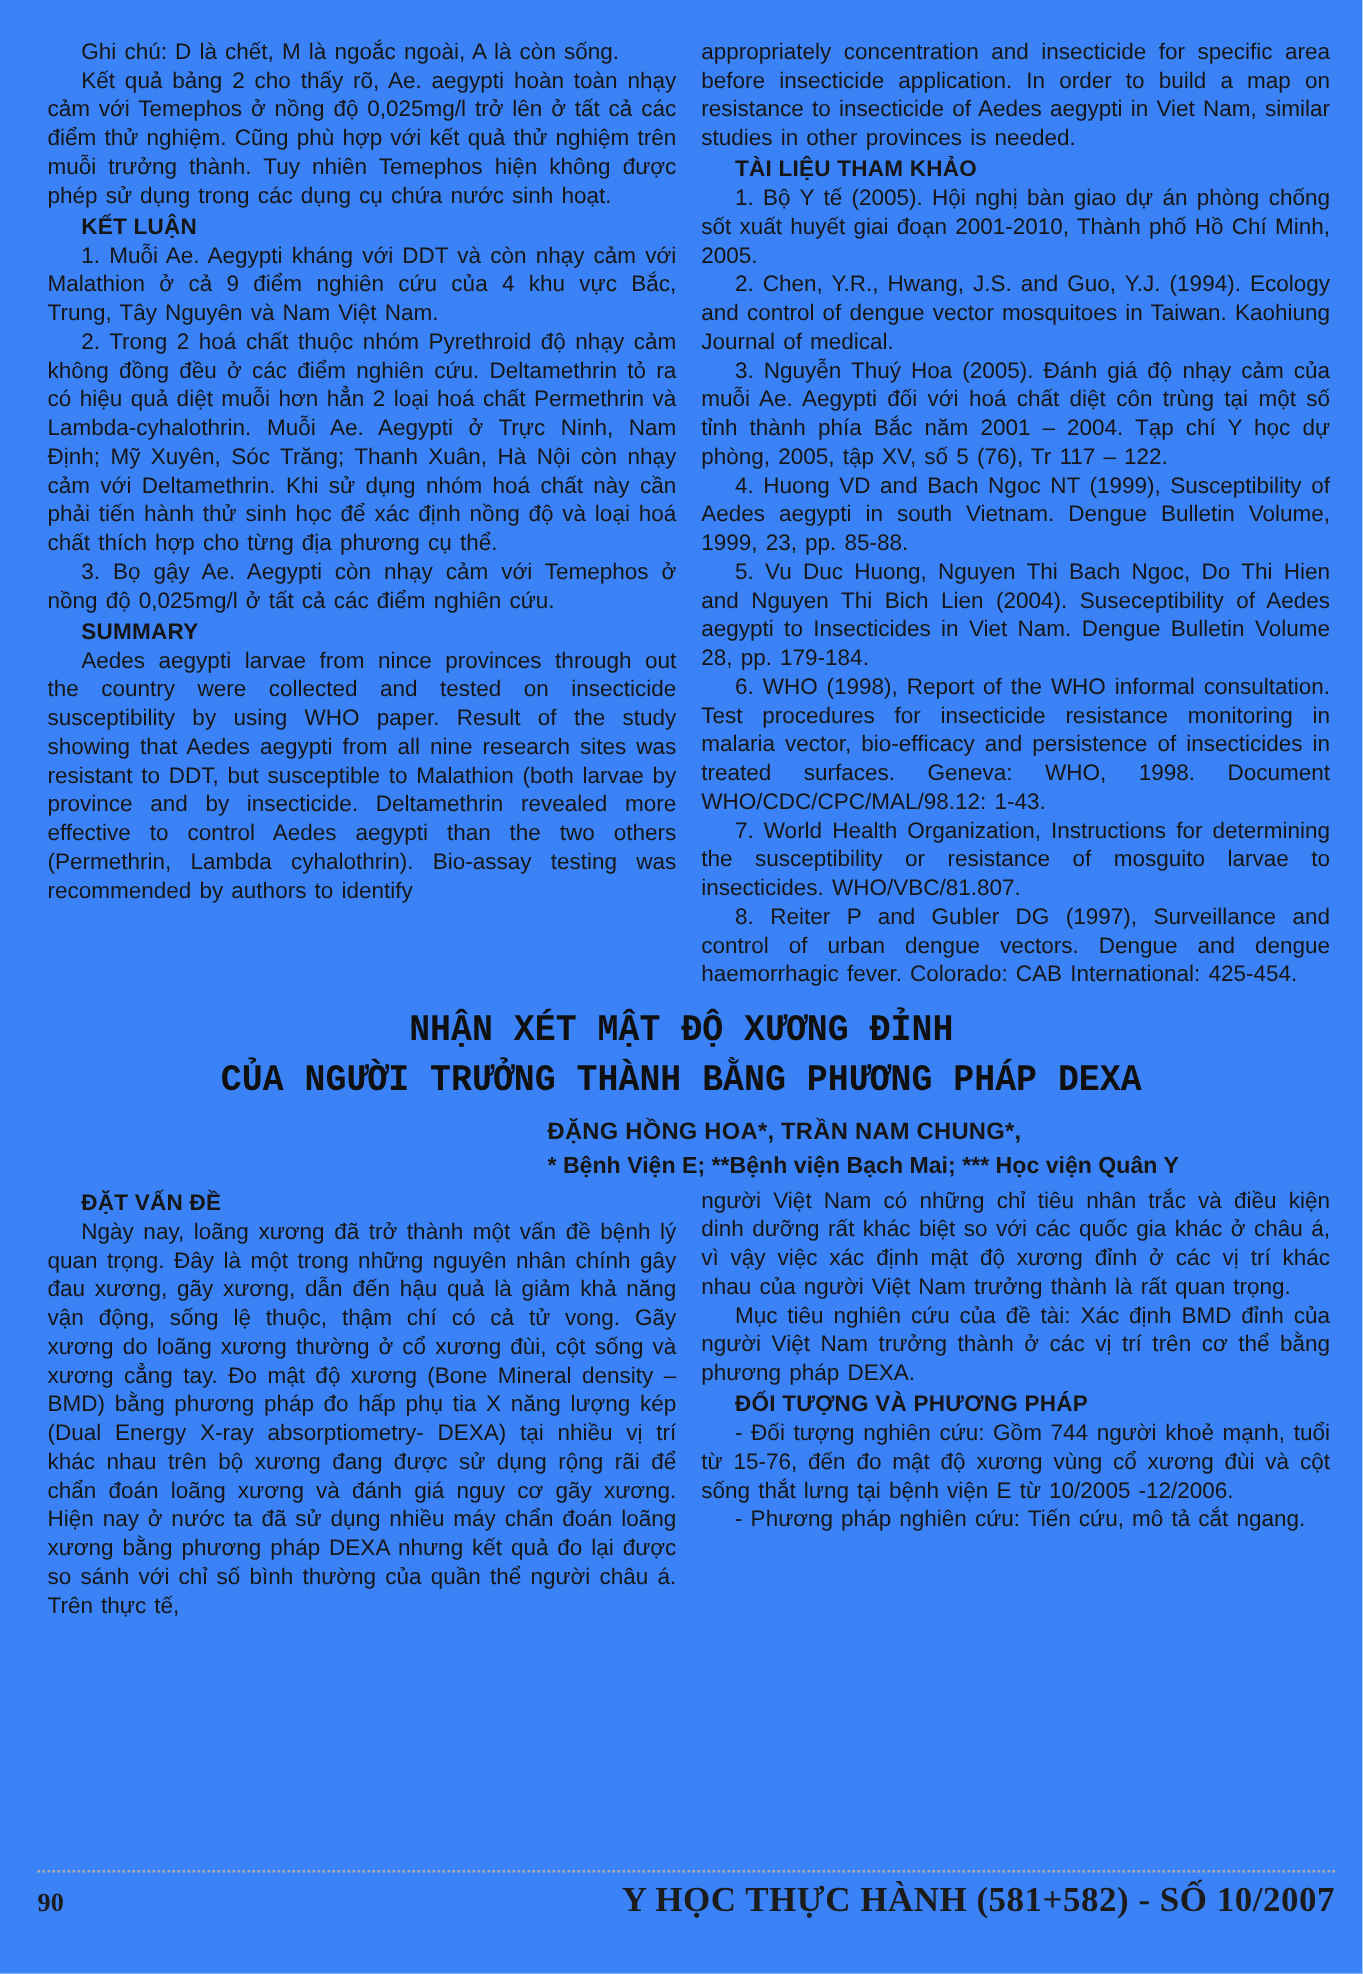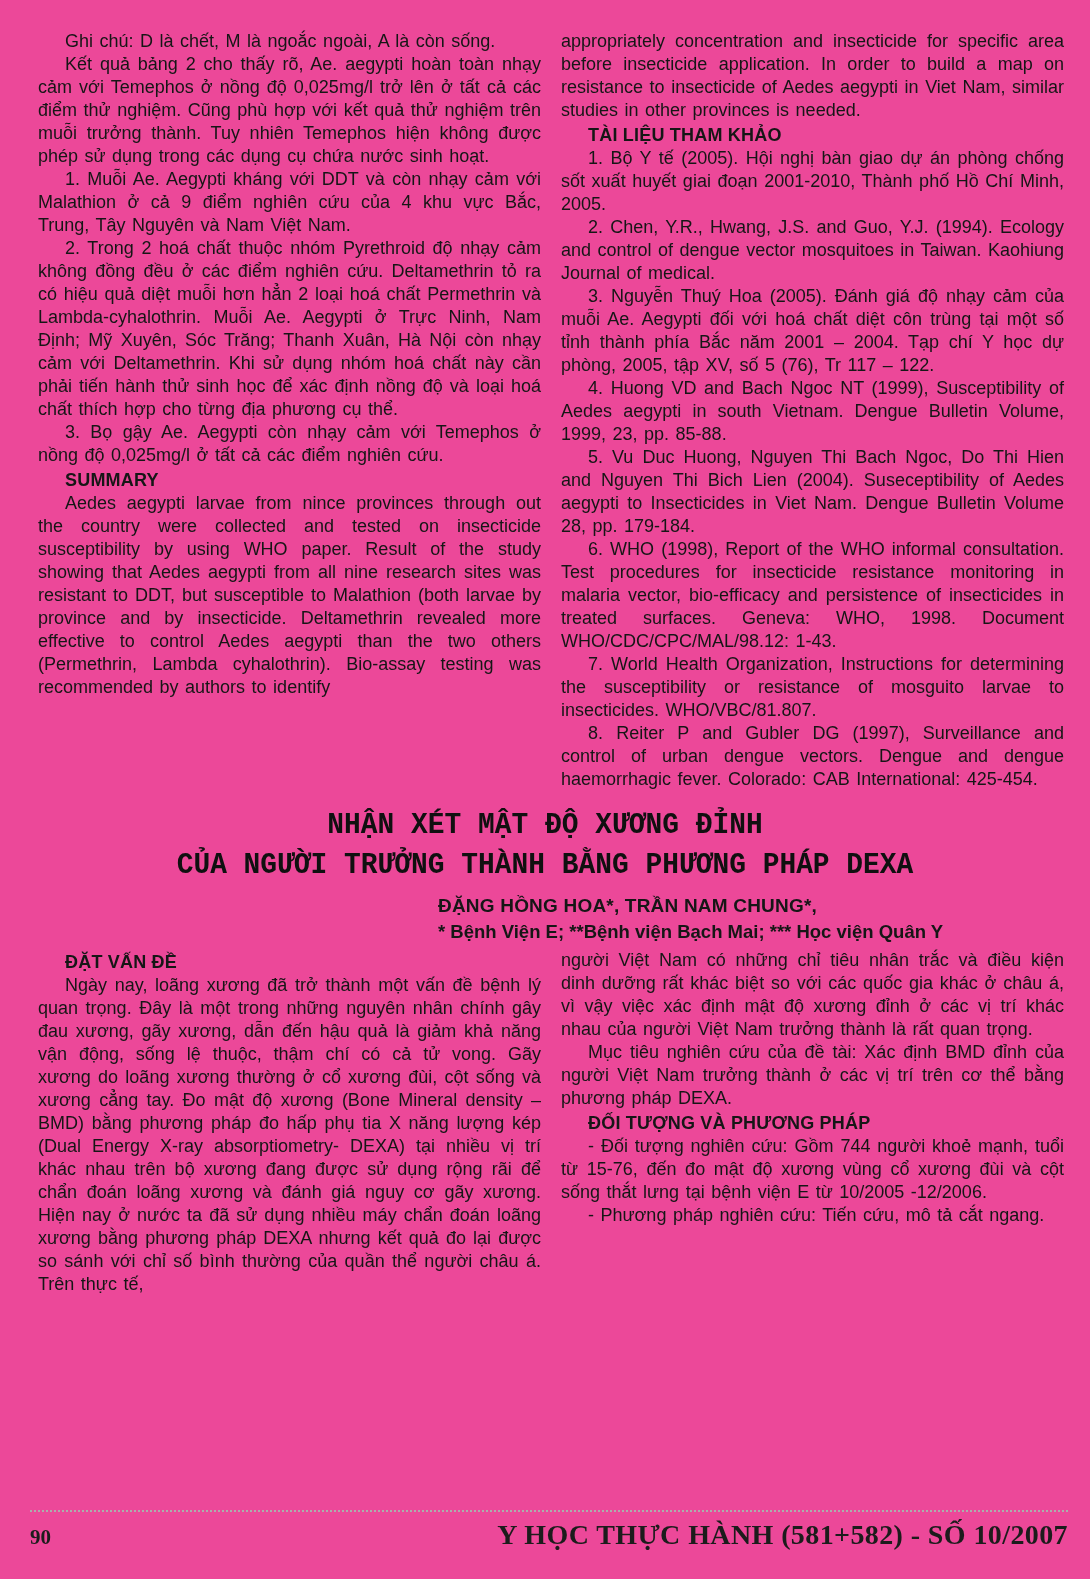--- a/index.html
+++ b/index.html
@@ -1,20 +1,20 @@
 <!DOCTYPE html>
 <html lang="vi"><head>
 <meta charset="utf-8">
 <style>
   html, body { margin: 0; padding: 0; background: #ffffff; }
   .page {
     position: relative;
     width: 1090px;
     height: 1579px;
-    background: #ec4899;
+    background: #3b82f6;
     overflow: hidden;
     font-family: "Liberation Sans", sans-serif;
     color: #161616;
     box-sizing: border-box;
   }
   .two-col {
     display: flex;
     gap: 20px;
     padding-left: 38px;
     padding-right: 26px;
@@ -62,21 +62,21 @@
   }
   .affiliation-line {
     font-weight: 700;
     font-size: 18.5px;
     line-height: 26px;
   }
   .page-footer {
     position: absolute;
     left: 30px;
     right: 22px;
-    bottom: 28px;
+    bottom: 42px;
   }
   .footer-rule {
     border-top: 2px dotted #adadad;
     height: 0;
     margin-bottom: 7px;
   }
   .footer-row {
     display: flex;
     justify-content: space-between;
     align-items: baseline;
@@ -89,20 +89,21 @@
 </style>
 </head>
 <body>
 
 <div class="page">
 
   <section class="two-col first">
     <div class="col">
       <p class="para indent">Ghi chú: D là chết, M là ngoắc ngoài, A là còn sống.</p>
       <p class="para indent">Kết quả bảng 2 cho thấy rõ, Ae. aegypti hoàn toàn nhạy cảm với Temephos ở nồng độ 0,025mg/l trở lên ở tất cả các điểm thử nghiệm. Cũng phù hợp với kết quả thử nghiệm trên muỗi trưởng thành. Tuy nhiên Temephos hiện không được phép sử dụng trong các dụng cụ chứa nước sinh hoạt.</p>
+      <h3 class="heading">KẾT LUẬN</h3>
       <p class="para indent">1. Muỗi Ae. Aegypti kháng với DDT và còn nhạy cảm với Malathion ở cả 9 điểm nghiên cứu của 4 khu vực Bắc, Trung, Tây Nguyên và Nam Việt Nam.</p>
       <p class="para indent">2. Trong 2 hoá chất thuộc nhóm Pyrethroid độ nhạy cảm không đồng đều ở các điểm nghiên cứu. Deltamethrin tỏ ra có hiệu quả diệt muỗi hơn hẳn 2 loại hoá chất Permethrin và Lambda-cyhalothrin. Muỗi Ae. Aegypti ở Trực Ninh, Nam Định; Mỹ Xuyên, Sóc Trăng; Thanh Xuân, Hà Nội còn nhạy cảm với Deltamethrin. Khi sử dụng nhóm hoá chất này cần phải tiến hành thử sinh học để xác định nồng độ và loại hoá chất thích hợp cho từng địa phương cụ thể.</p>
       <p class="para indent">3. Bọ gậy Ae. Aegypti còn nhạy cảm với Temephos ở nồng độ 0,025mg/l ở tất cả các điểm nghiên cứu.</p>
       <h3 class="heading">SUMMARY</h3>
       <p class="para indent">Aedes aegypti larvae from nince provinces through out the country were collected and tested on insecticide susceptibility by using WHO paper. Result of the study showing that Aedes aegypti from all nine research sites was resistant to DDT, but susceptible to Malathion (both larvae by province and by insecticide. Deltamethrin revealed more effective to control Aedes aegypti than the two others (Permethrin, Lambda cyhalothrin). Bio-assay testing was recommended by authors to identify</p>
     </div>
     <div class="col">
       <p class="para">appropriately concentration and insecticide for specific area before insecticide application. In order to build a map on resistance to insecticide of Aedes aegypti in Viet Nam, similar studies in other provinces is needed.</p>
       <h3 class="heading">TÀI LIỆU THAM KHẢO</h3>
       <p class="para indent">1. Bộ Y tế (2005). Hội nghị bàn giao dự án phòng chống sốt xuất huyết giai đoạn 2001-2010, Thành phố Hồ Chí Minh, 2005.</p>

